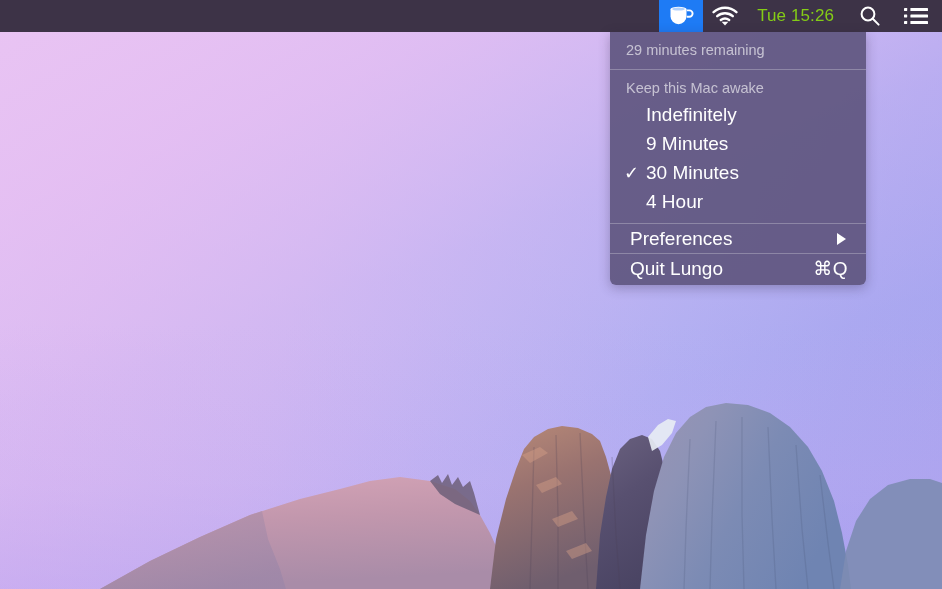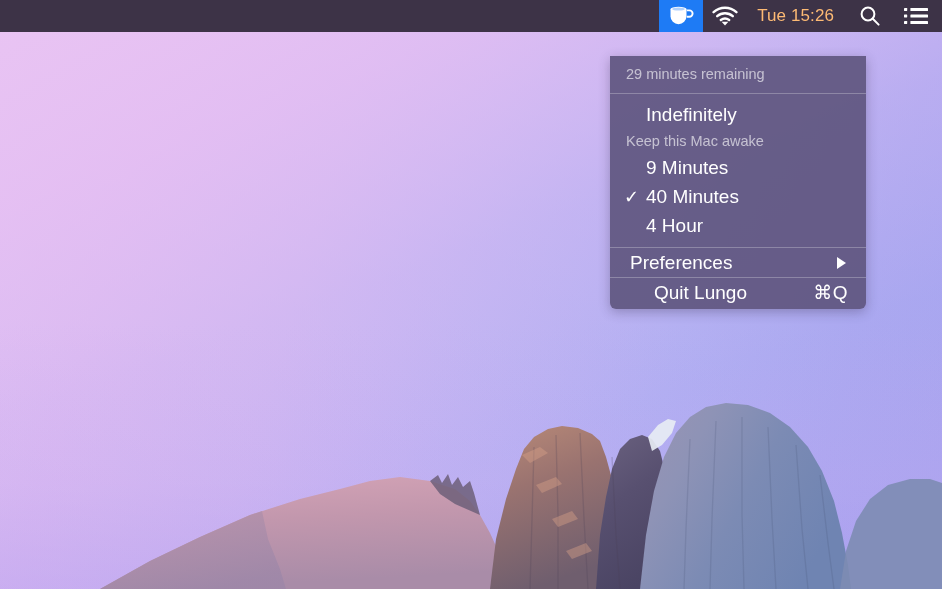--- a/index.html
+++ b/index.html
@@ -74,21 +74,21 @@
     display: flex;
     align-items: center;
     height: 32px;
   }
 
   .mb-item {
     height: 32px;
     display: flex;
     align-items: center;
     justify-content: center;
-    color: #fdba74;
+    color: #84cc16;
   }
   .mb-item.icon-slot { width: 44px; }
   .mb-item.clock {
     padding: 0 12px 0 10px;
     font-size: 17px;
     letter-spacing: 0.1px;
     font-weight: 400;
   }
   .mb-item.highlighted {
     background: #1e7bf5;
@@ -105,21 +105,20 @@
     position: absolute;
     left: 610px;
     top: 32px;
     width: 256px;
     background: rgba(96,86,128,0.93);
     border-radius: 0 0 6px 6px;
     box-shadow: 0 3px 12px rgba(40,30,60,0.30);
     z-index: 50;
     overflow: hidden;
     padding-bottom: 2px;
-    margin-top: 24px;
   }
 
   .menu-section { padding: 6px 0 7px 0; }
 
   .menu-sep {
     height: 1px;
     background: rgba(255,255,255,0.26);
     margin: 0;
   }
 
@@ -171,21 +170,21 @@
     font-size: 19px;
     color: #ffffff;
     letter-spacing: 0.5px;
   }
 
   .row-pref, .row-quit {
     height: 42px;
     font-size: 19px;
   }
   .row-pref { padding-left: 20px; padding-right: 18px; }
-  .row-quit { padding-left: 44px; padding-right: 18px; }
+  .row-quit { padding-left: 20px; padding-right: 18px; }
 </style>
 </head>
 <body>
 
 <div id="screen">
 
   <div class="wallpaper"></div>
   <div class="wallpaper-tint"></div>
 
   <div class="mountains">
@@ -327,35 +326,35 @@
 
   <div class="menu">
 
     <div class="menu-section">
       <div class="menu-row caption">29 minutes remaining</div>
     </div>
 
     <div class="menu-sep"></div>
 
     <div class="menu-section">
+      <div class="menu-row caption">Keep this Mac awake</div>
+
       <div class="menu-row item">
         <span class="check-col"></span>
         <span class="label">Indefinitely</span>
       </div>
 
-      <div class="menu-row caption">Keep this Mac awake</div>
-
       <div class="menu-row item">
         <span class="check-col"></span>
         <span class="label">9 Minutes</span>
       </div>
 
       <div class="menu-row item">
         <span class="check-col">✓</span>
-        <span class="label">40 Minutes</span>
+        <span class="label">30 Minutes</span>
       </div>
 
       <div class="menu-row item">
         <span class="check-col"></span>
         <span class="label">4 Hour</span>
       </div>
 
     </div>
 
     <div class="menu-sep"></div>

